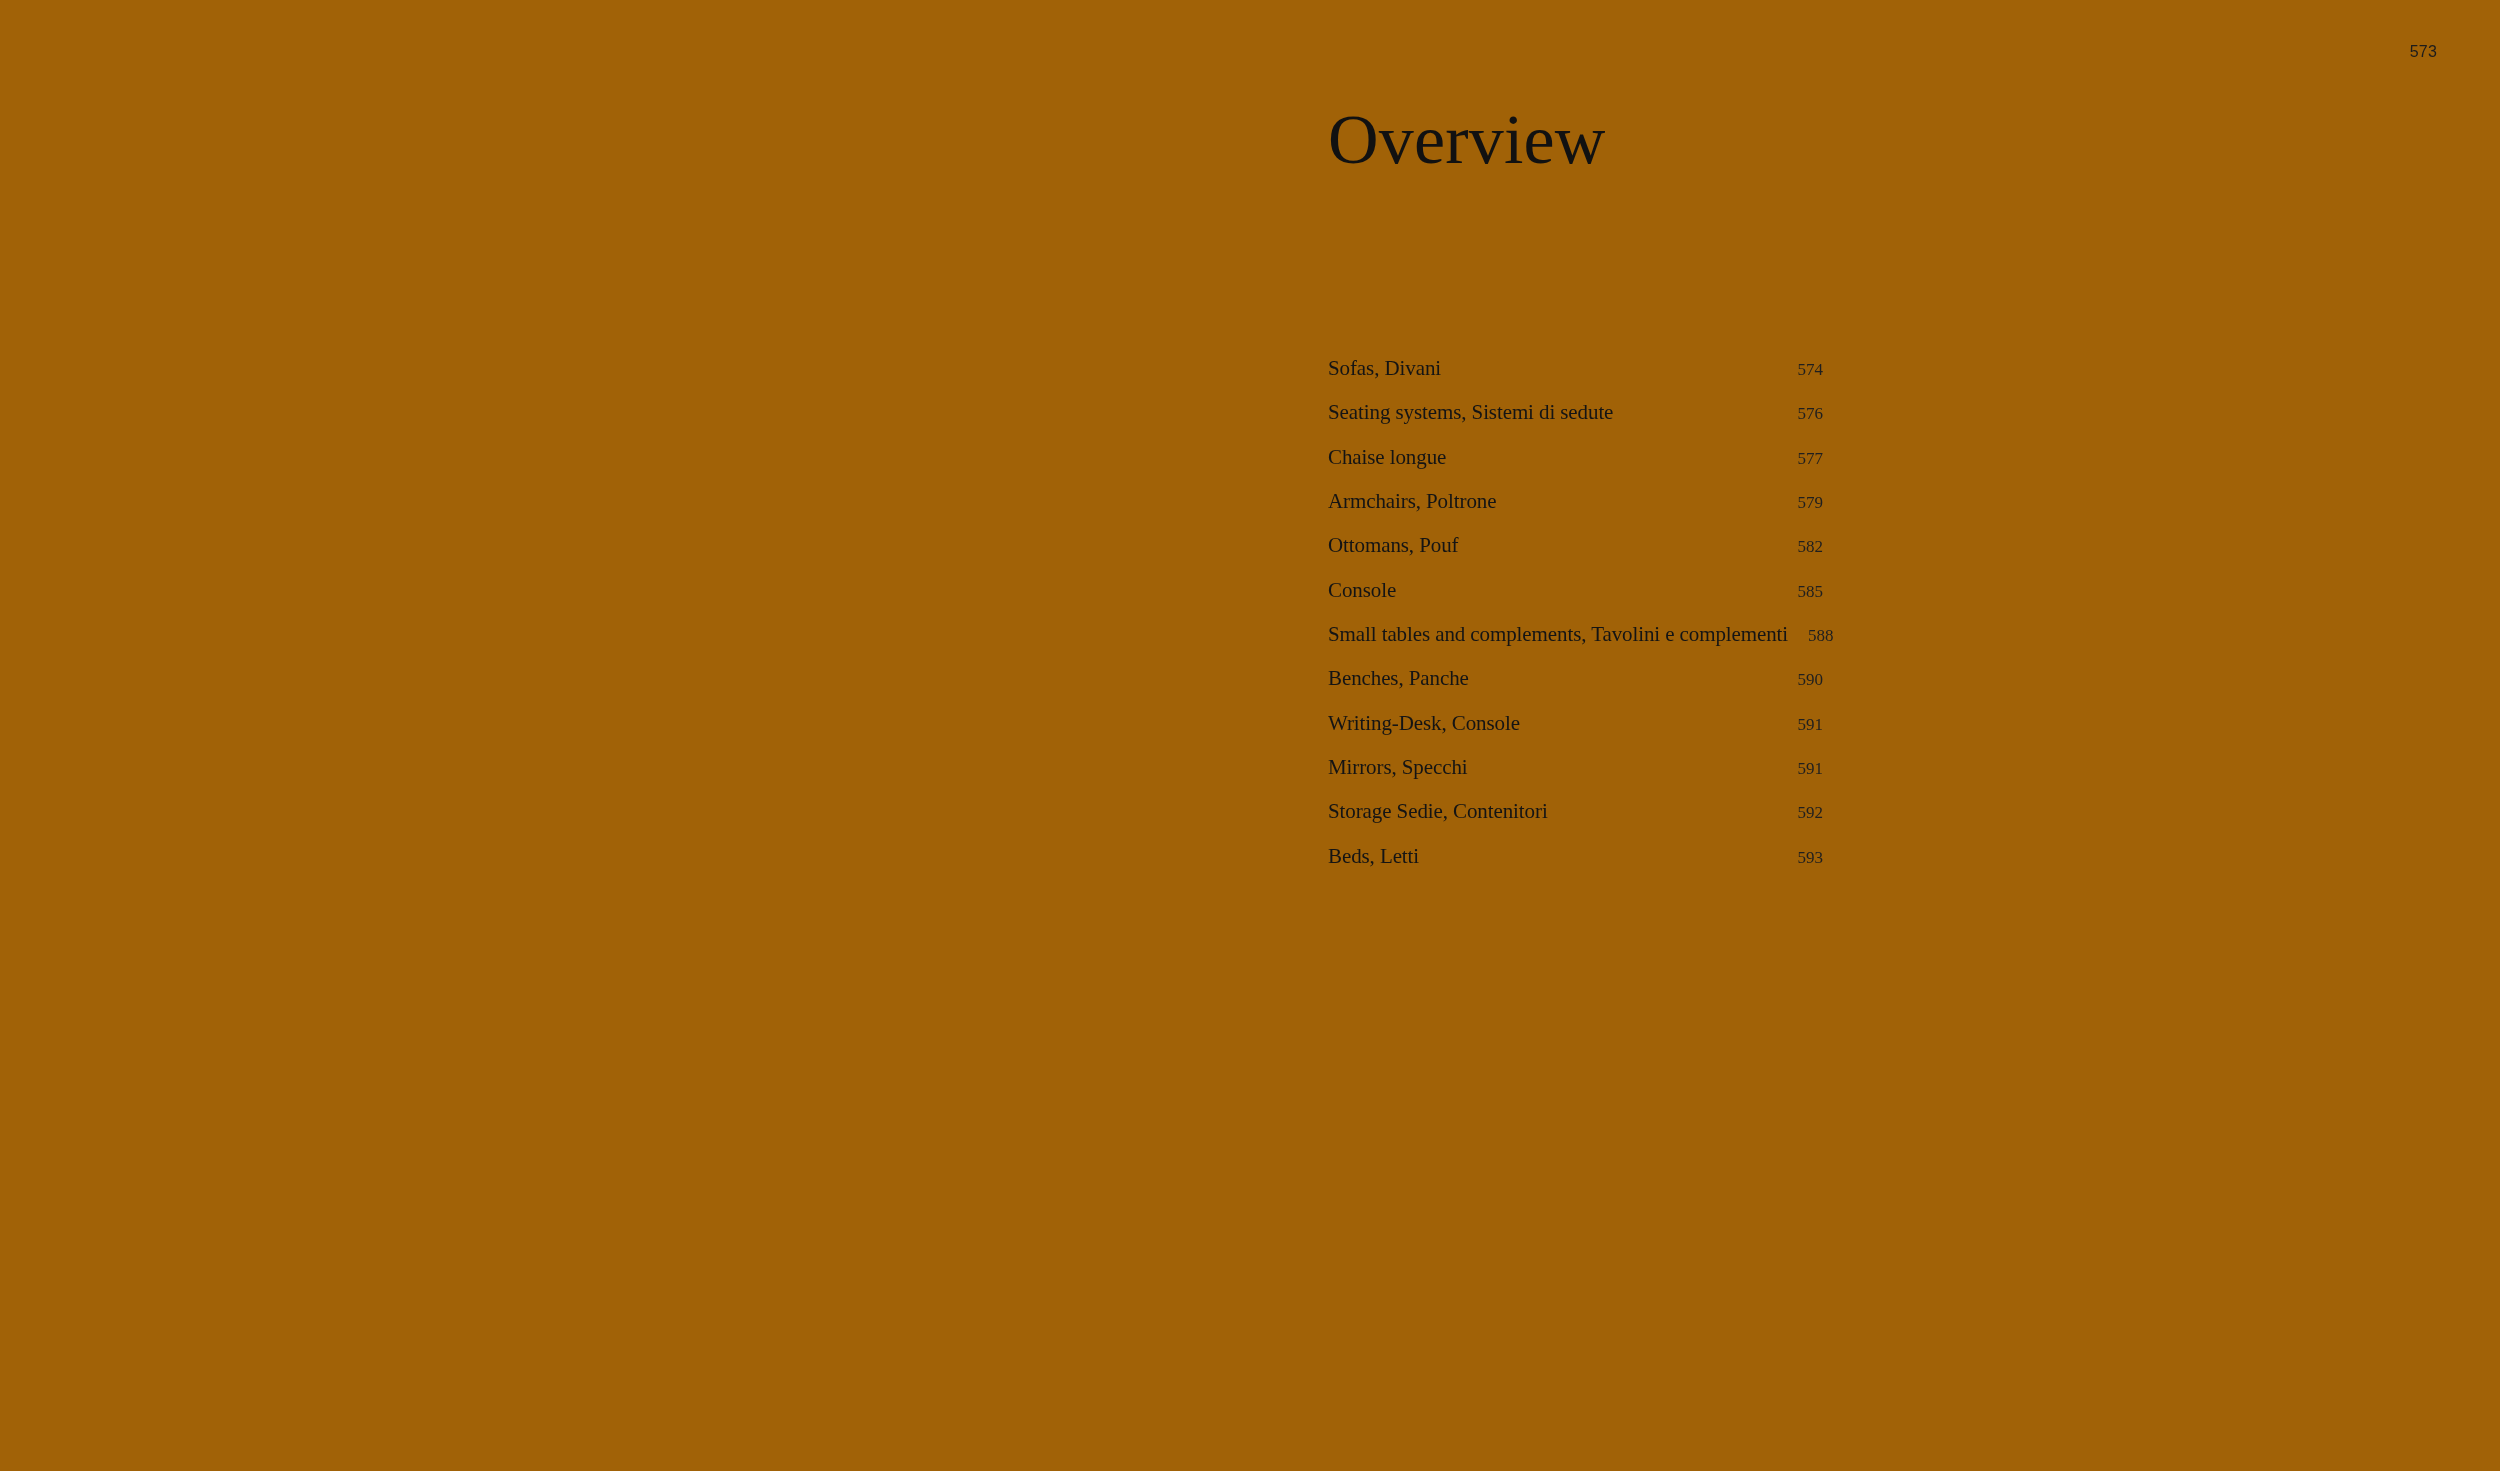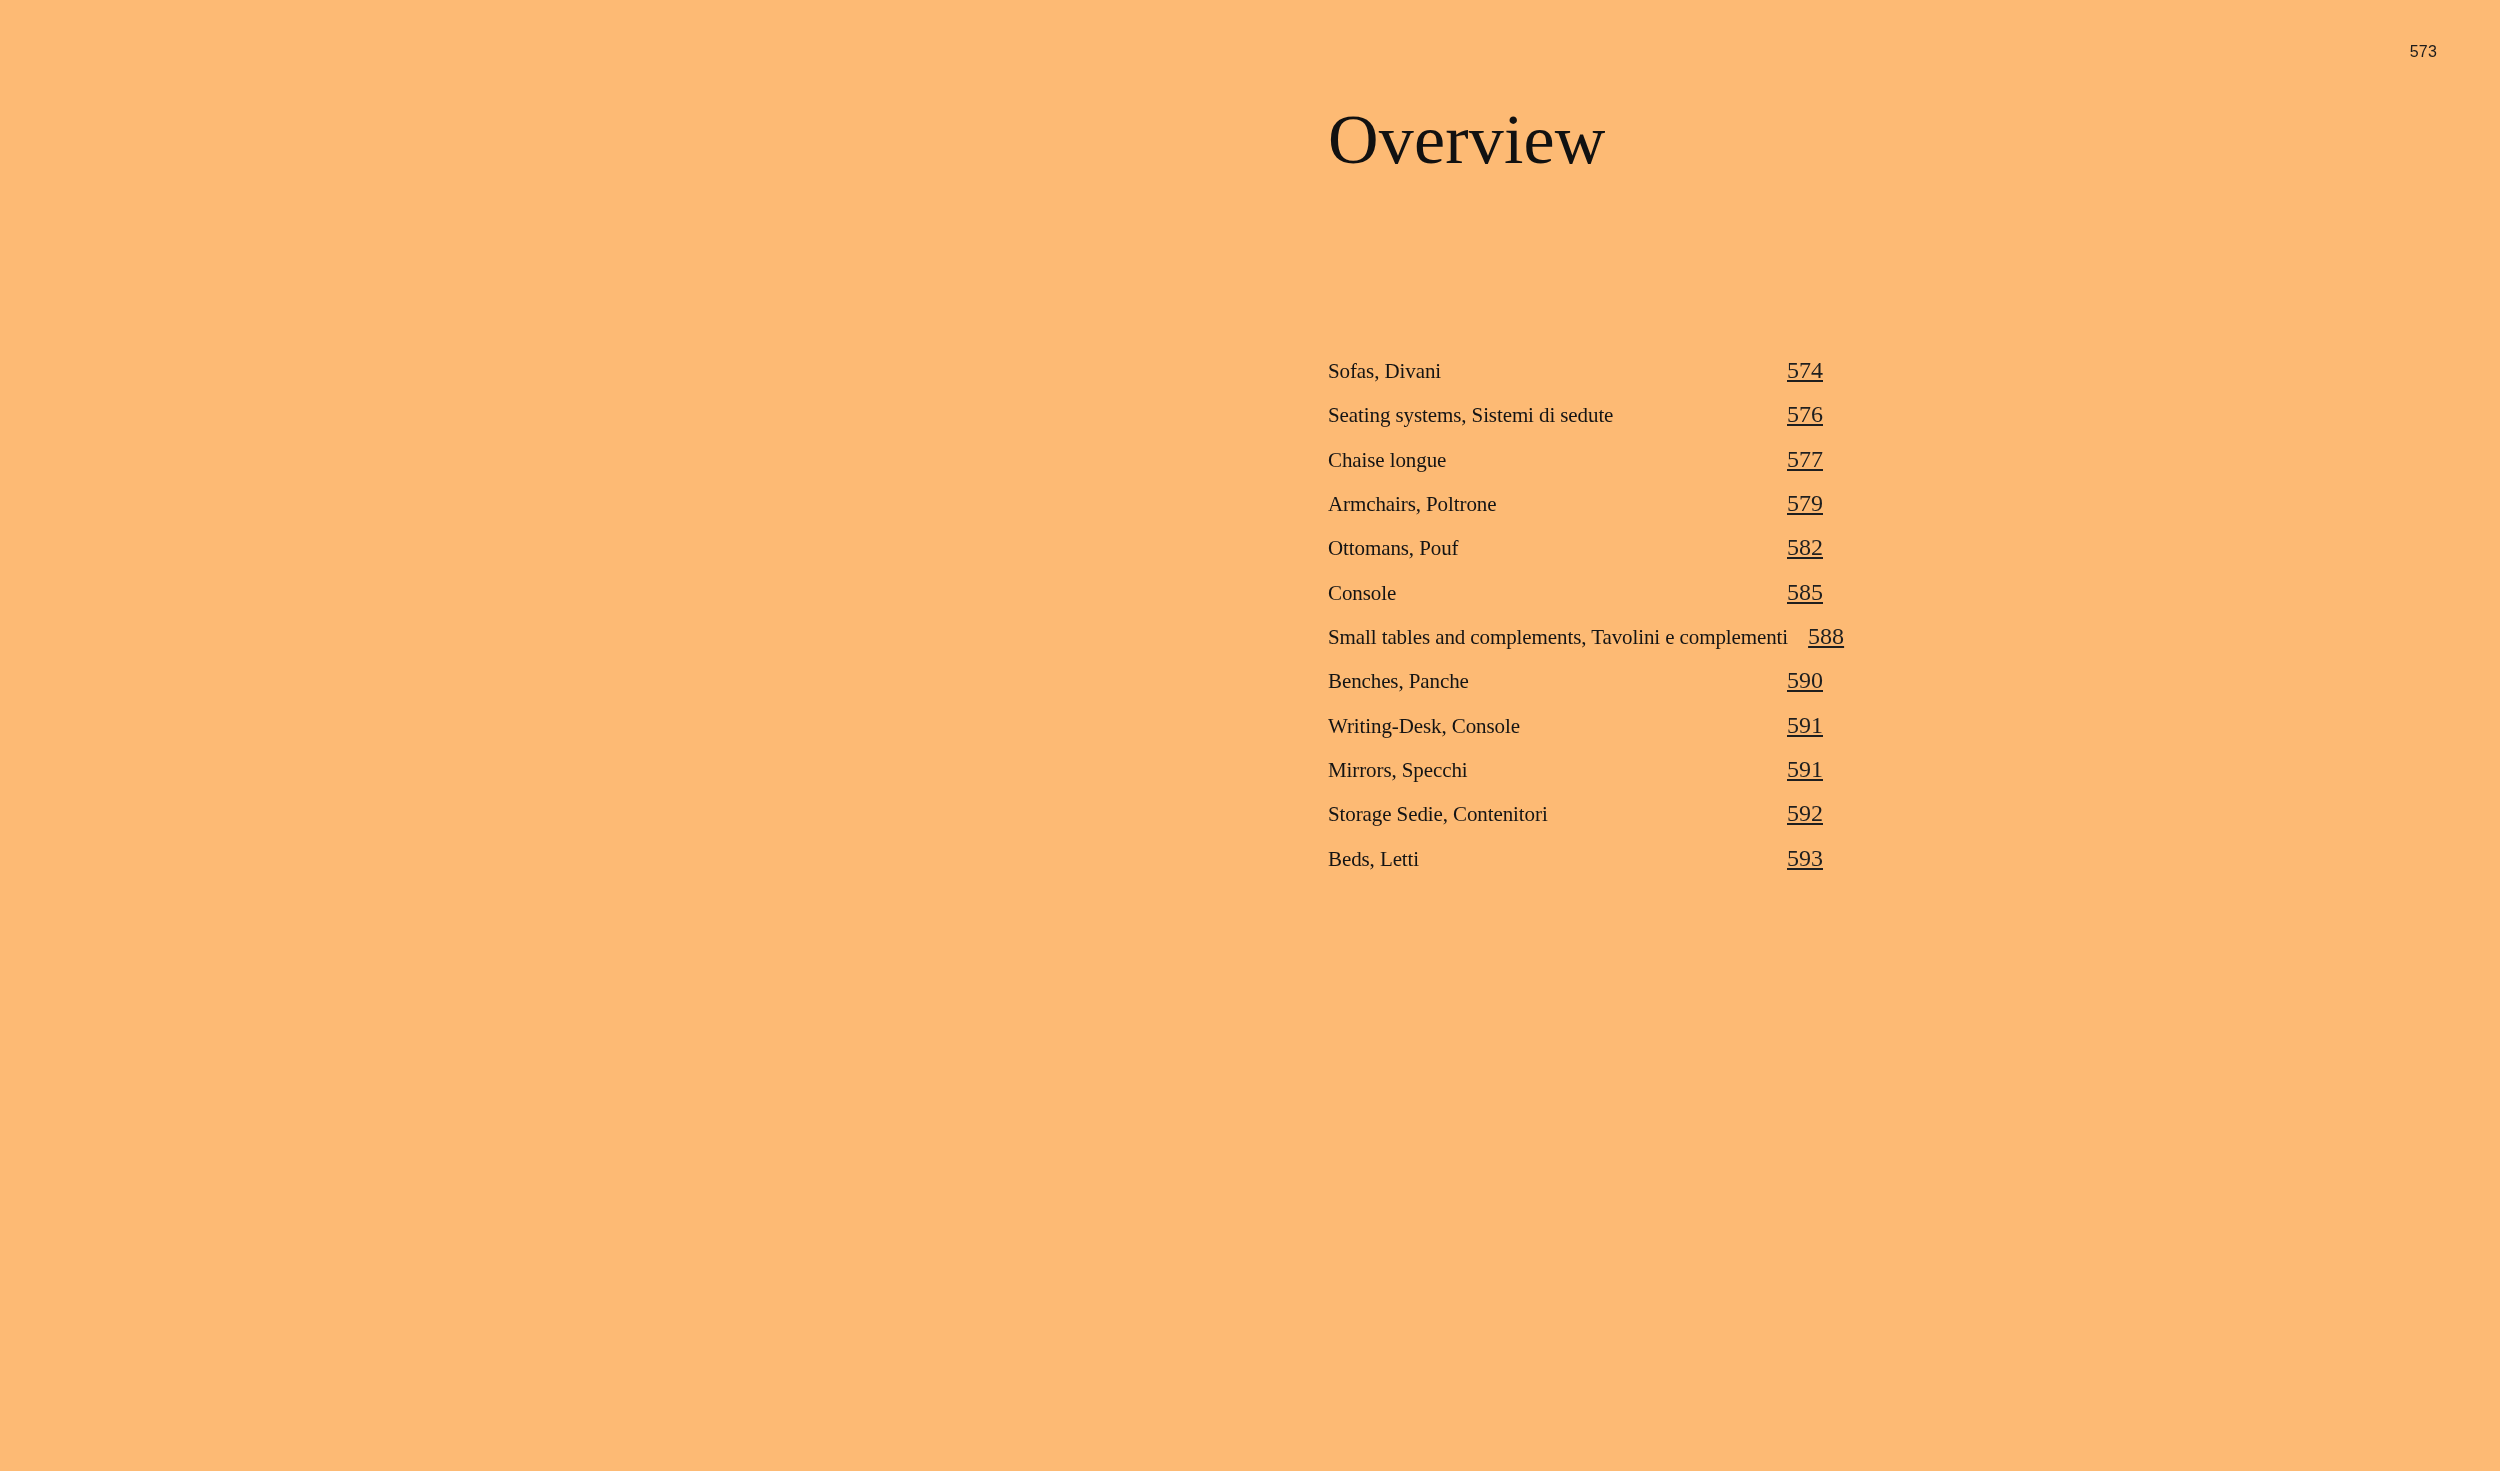--- a/index.html
+++ b/index.html
@@ -7,21 +7,21 @@
     width: 2500px;
     height: 1471px;
     background: #ffffff;
     overflow: hidden;
     font-family: "Liberation Serif", serif;
   }
   .page {
     position: relative;
     width: 2500px;
     height: 1471px;
-    background: #fdba74;
+    background: #a16207;
   }
   .folio {
     position: absolute;
     top: 44px;
     right: 63px;
     font-family: "Liberation Sans", sans-serif;
     font-size: 16px;
     line-height: 1;
     color: #1c1c1c;
     letter-spacing: 0.2px;
@@ -54,27 +54,26 @@
     font-weight: 400;
     font-size: 21px;
     line-height: 1;
     color: #141414;
     letter-spacing: -0.1px;
     white-space: nowrap;
   }
   .toc-page {
     font-family: "Liberation Serif", serif;
     font-weight: 400;
-    font-size: 24px;
+    font-size: 17px;
     line-height: 1;
     color: #1f1f1f;
     font-variant-numeric: oldstyle-nums;
     white-space: nowrap;
     padding-left: 20px;
-    text-decoration: underline;
   }
 </style>
 </head>
 <body>
 
 <div class="page">
   <div class="folio">573</div>
 
   <h1 class="title">Overview</h1>
 

